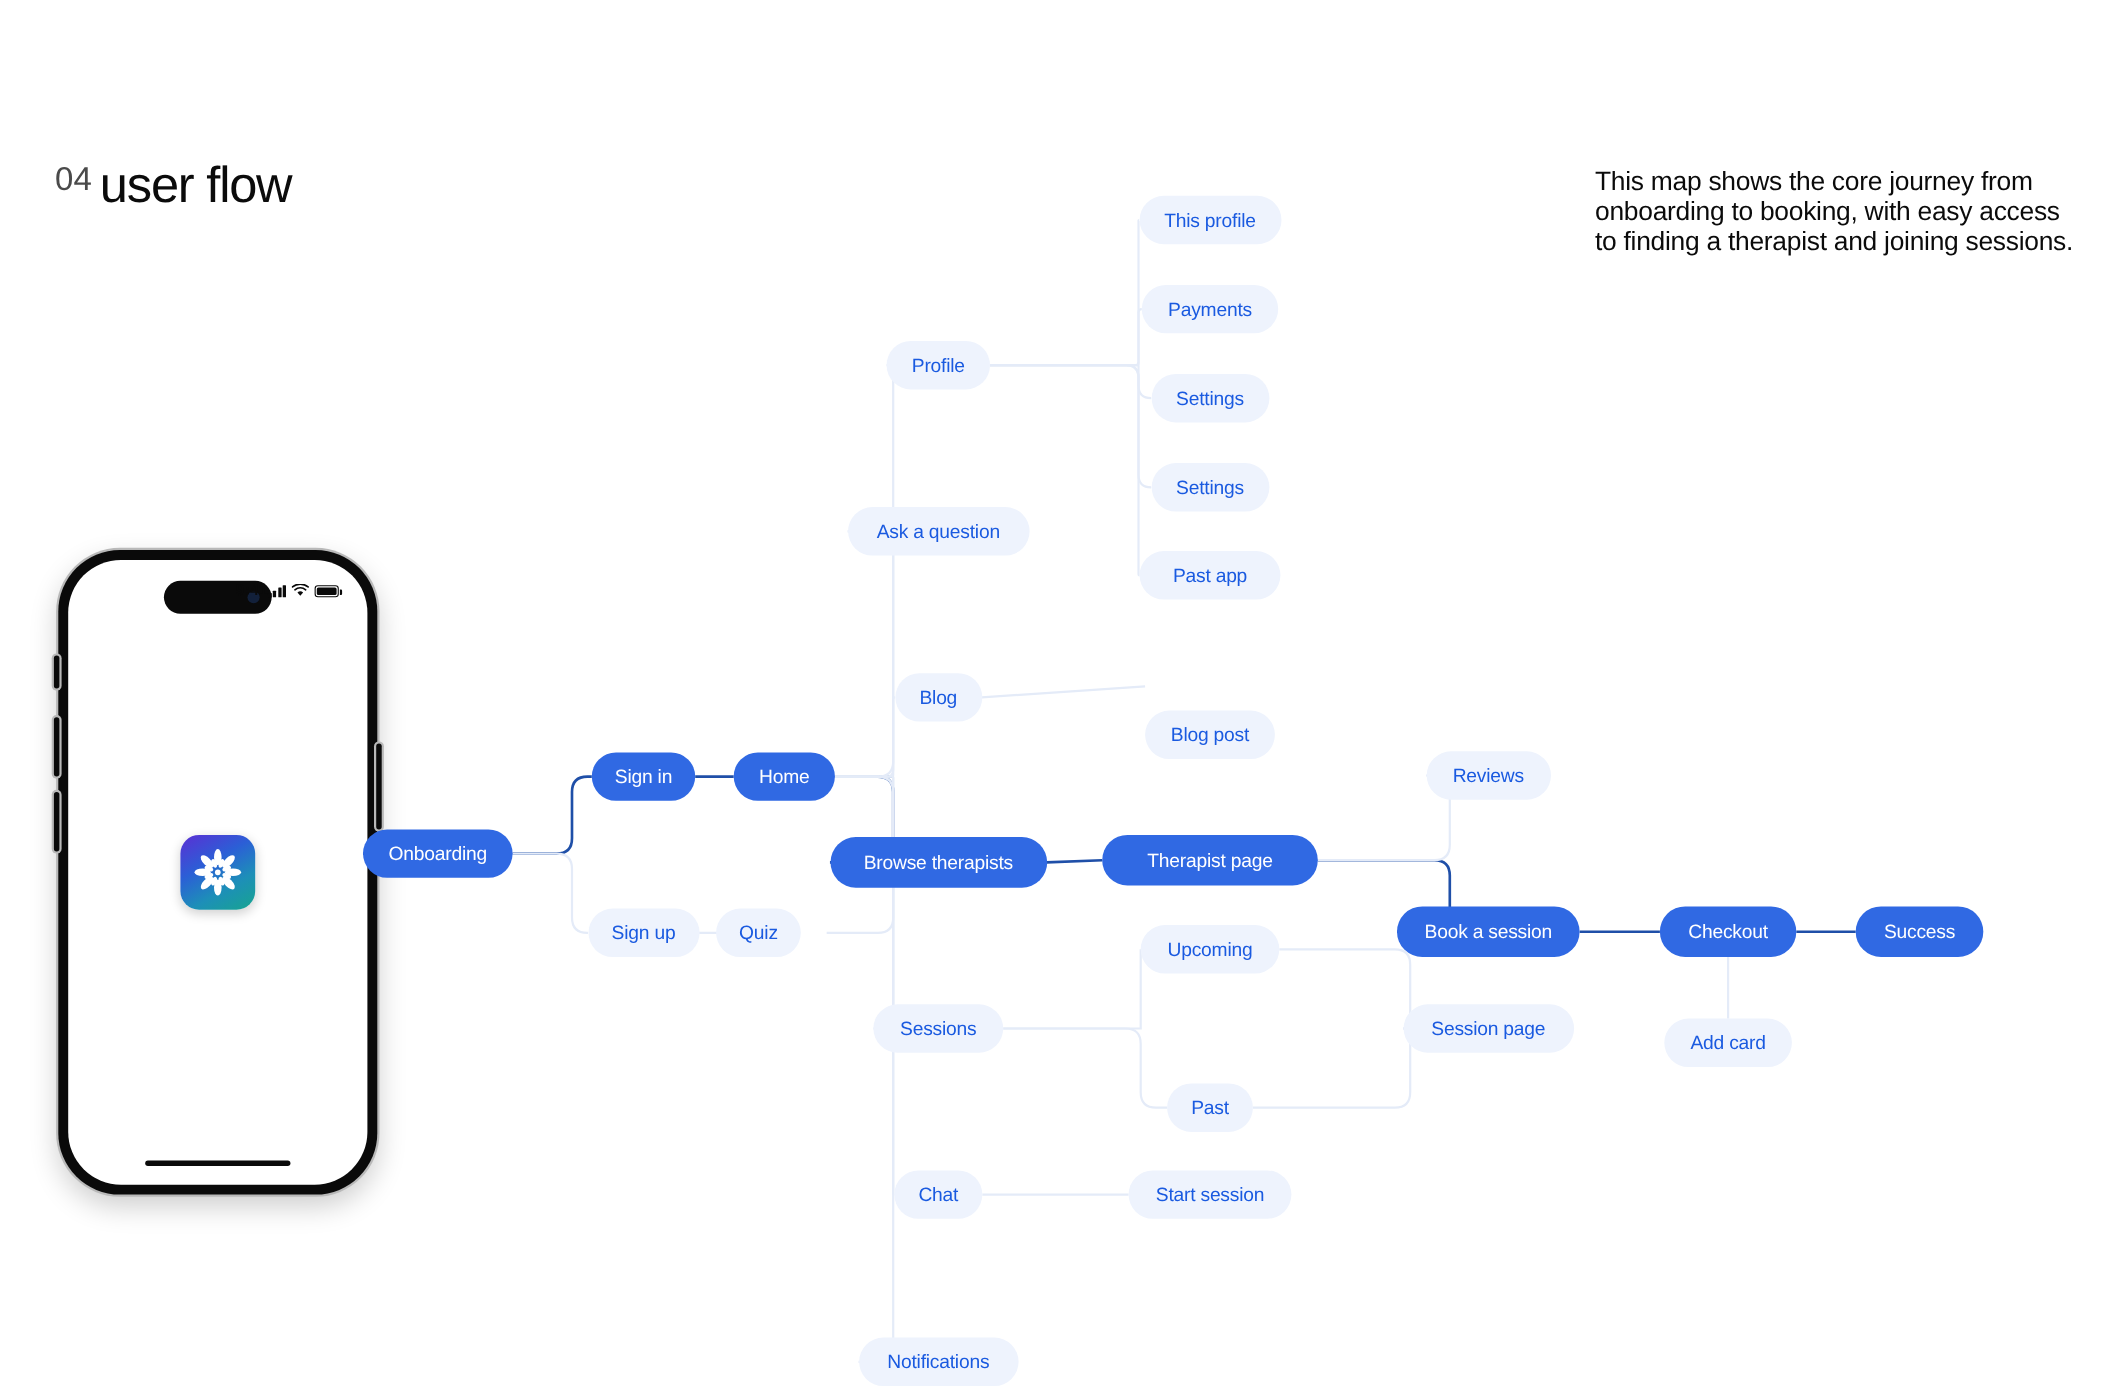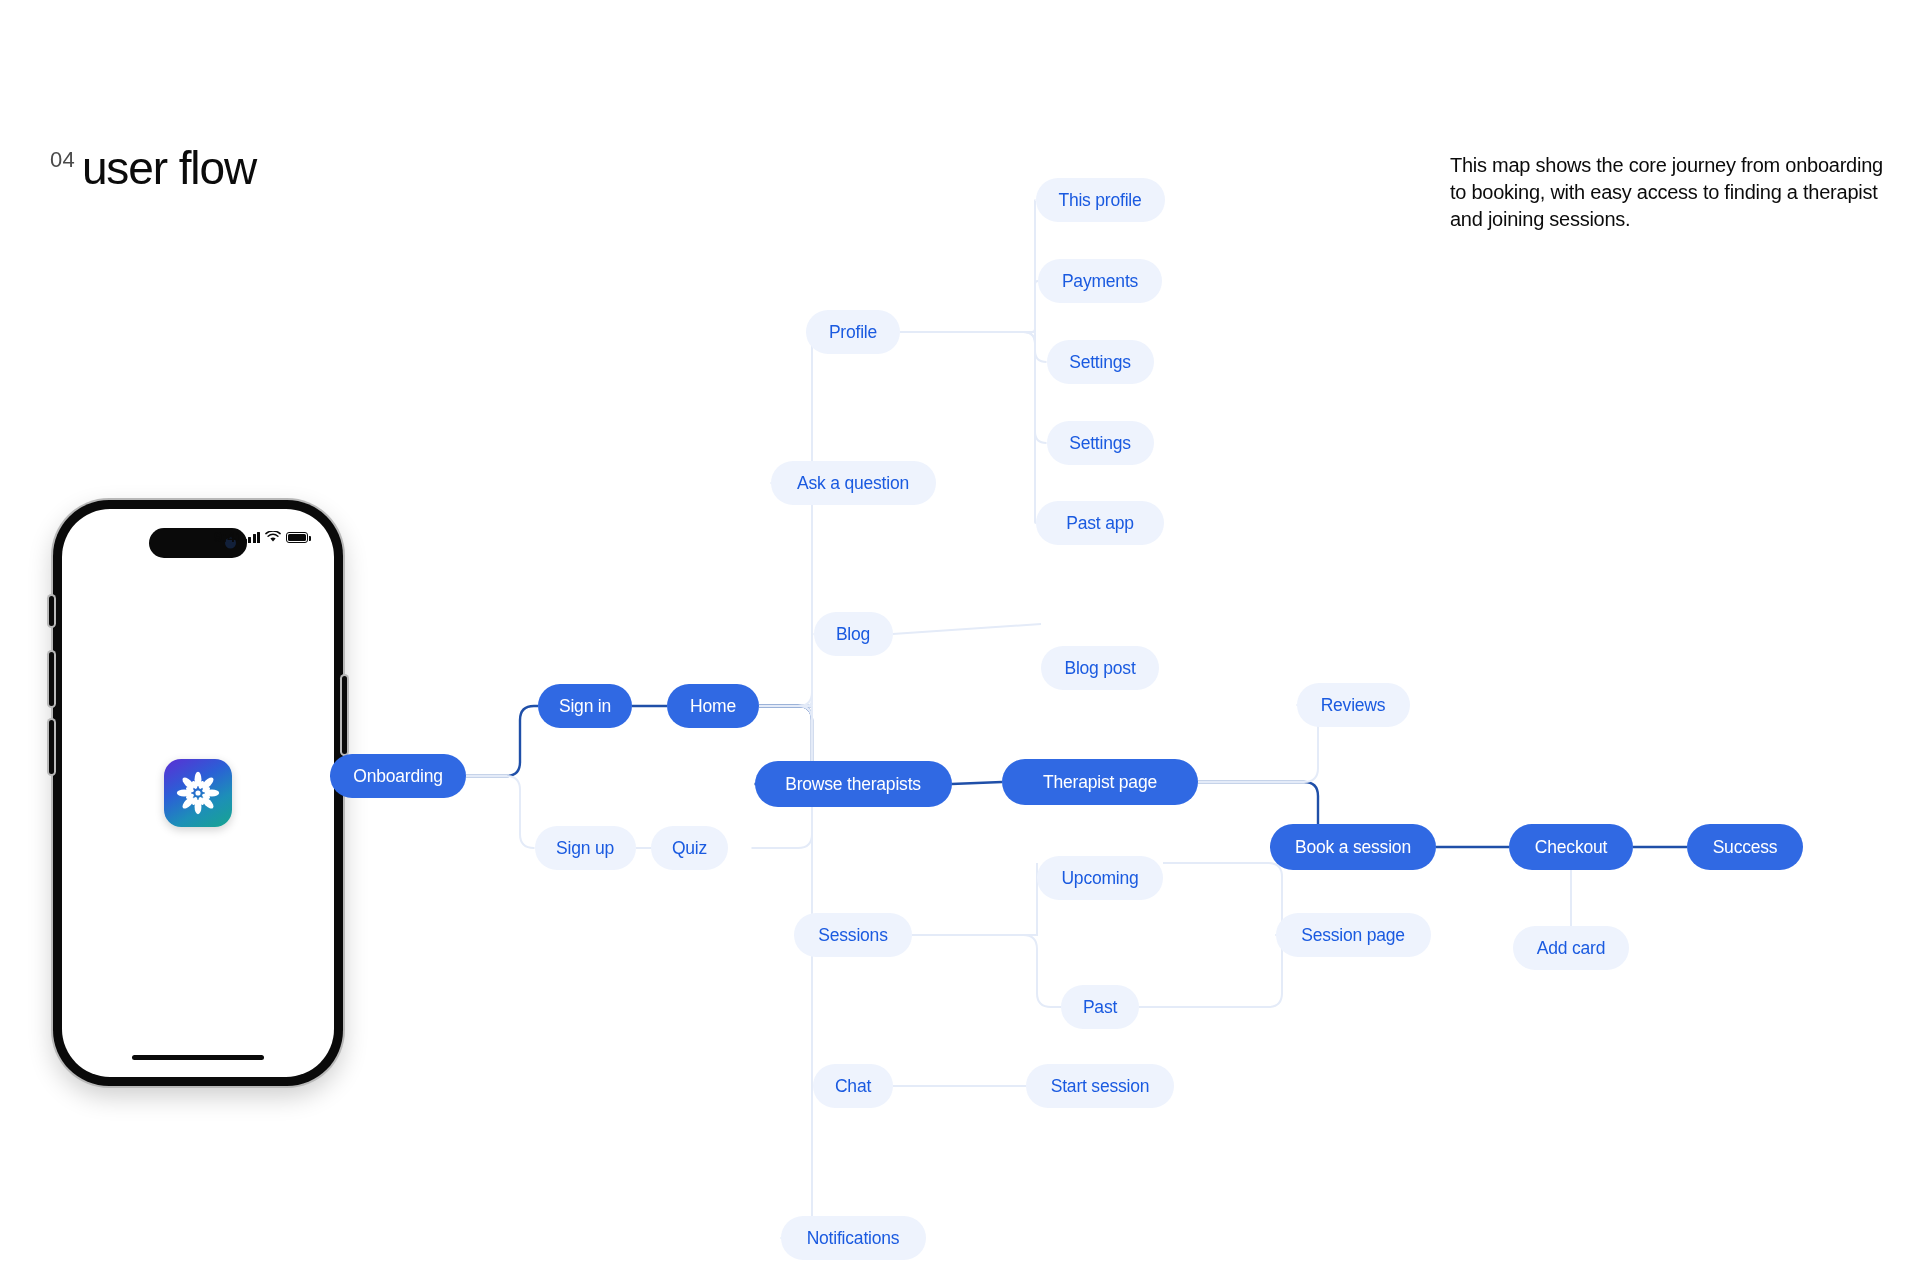--- a/index.html
+++ b/index.html
@@ -6,27 +6,27 @@
   html,body{margin:0;padding:0;}
   body{
     width:1920px;height:1265px;background:#ffffff;
     font-family:"Liberation Sans","DejaVu Sans",sans-serif;
     overflow:hidden;position:relative;
   }
   #stage{position:absolute;left:0;top:0;width:1920px;height:1265px;}
 
   
   .title-wrap{position:absolute;left:50px;top:145px;display:flex;align-items:flex-start;}
-  .title-num{font-size:22px;color:#4a4a4a;line-height:1;letter-spacing:.2px;padding-top:4px;}
+  .title-num{font-size:30px;color:#4a4a4a;line-height:1;letter-spacing:.2px;padding-top:4px;}
   .title-main{font-size:46px;color:#0b0b0b;line-height:1;letter-spacing:-1.1px;margin-left:7px;}
 
   
   .desc{
     position:absolute;left:1450px;top:152px;width:440px;
-    font-size:20px;line-height:27px;color:#0b0b0b;letter-spacing:-.25px;
+    font-size:24px;line-height:27px;color:#0b0b0b;letter-spacing:-.25px;
   }
 
   
   .phone{
     position:absolute;left:53px;top:500px;width:290px;height:586px;
     border-radius:56px;background:#0a0a0a;
     box-shadow:0 0 0 2px #b9b9b9, 0 10px 26px rgba(0,0,0,.20);
   }
   .phone-inner{
     position:absolute;left:9px;top:9px;right:9px;bottom:9px;
@@ -244,21 +244,21 @@
       </div>
       <div class="node secondary" style="left: 1036px; top: 501px; width: 128px; height: 44px;">
         <span>Past app</span>
       </div>
       <div class="node secondary" style="left: 1041px; top: 602px; width: 118px; height: 44px; margin-top: 44px;">
         <span>Blog post</span>
       </div>
       <div class="node primary" style="left: 1002px; top: 759px; width: 196px; height: 46px;">
         <span>Therapist page</span>
       </div>
-      <div class="node secondary" style="left: 1037px; top: 841px; width: 126px; height: 44px; margin-top: 15px;">
+      <div class="node secondary" style="left: 1037px; top: 841px; width: 126px; height: 44px;">
         <span>Upcoming</span>
       </div>
       <div class="node secondary" style="left: 1061px; top: 985px; width: 78px; height: 44px;">
         <span>Past</span>
       </div>
       <div class="node secondary" style="left: 1026px; top: 1064px; width: 148px; height: 44px;">
         <span>Start session</span>
       </div>
       <div class="node secondary" style="left: 1296.5px; top: 683px; width: 113px; height: 44px;">
         <span>Reviews</span>

